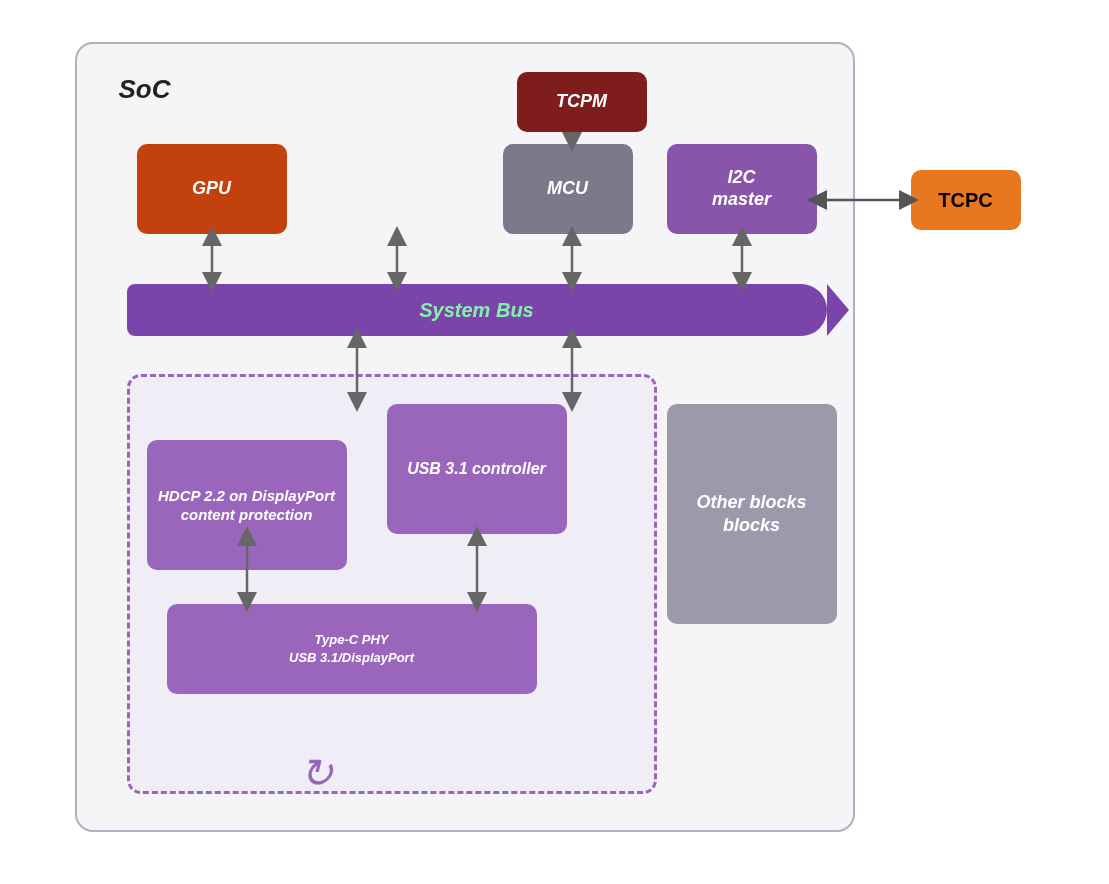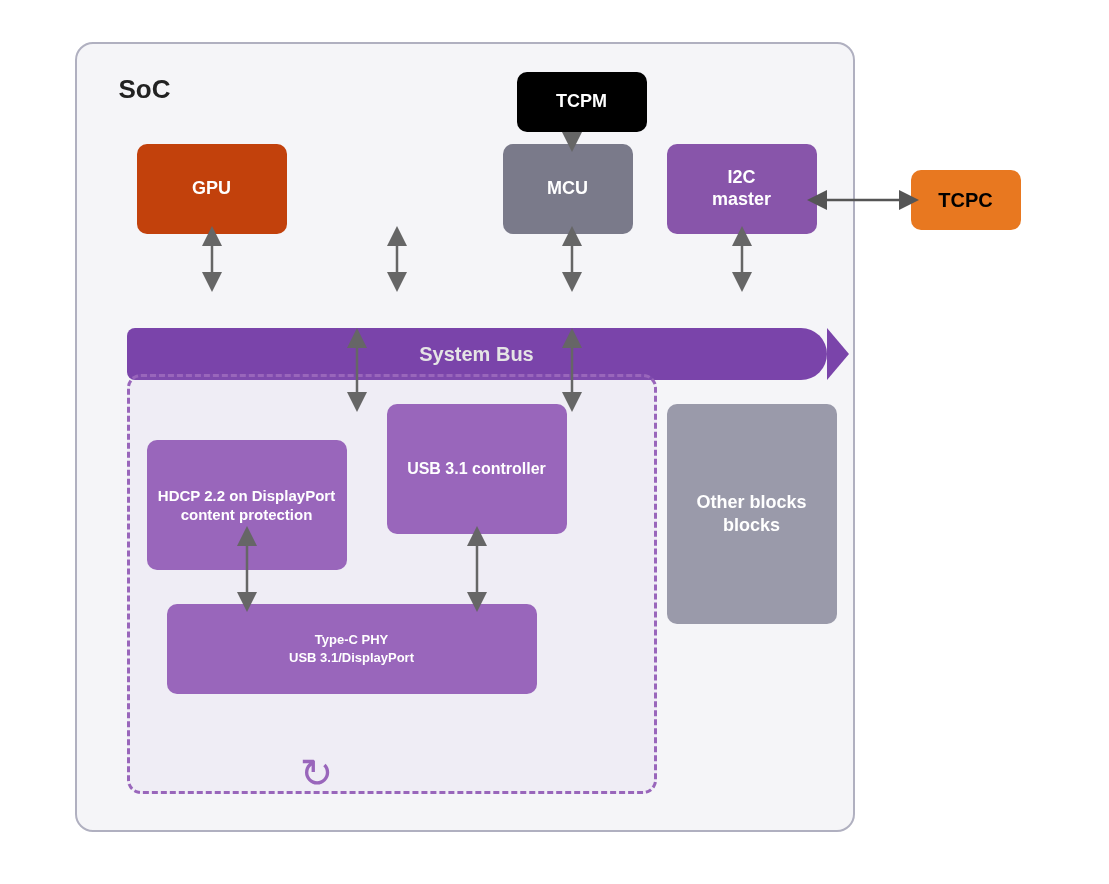--- a/index.html
+++ b/index.html
@@ -21,20 +21,21 @@
     
     .soc-box {
       position: absolute;
       top: 20px;
       left: 20px;
       width: 780px;
       height: 790px;
       background: #f5f5f8;
       border: 2px solid #b0b0c0;
       border-radius: 18px;
+      font-style: italic;
     }
 
     .soc-label {
       position: absolute;
       top: 30px;
       left: 42px;
       font-size: 26px;
       font-weight: 600;
       color: #222;
     }
@@ -57,21 +58,21 @@
     .block-blue {
       background: #c2410c;
     }
     .block-gray {
       background: #7a7a8a;
     }
     .block-purple {
       background: #8855aa;
     }
     .block-orange {
-      background: #000000;
+      background: #7f1d1d;
     }
     .block-purple-light {
       background: #9966bb;
     }
 
     
     .gpu-block {
       top: 100px;
       left: 60px;
       width: 150px;
@@ -134,22 +135,21 @@
       left: 50px;
       width: 700px;
       height: 52px;
       background: #7a44aa;
       border-radius: 8px 26px 26px 8px;
       display: flex;
       align-items: center;
       justify-content: center;
       font-size: 20px;
       font-weight: 700;
-      color: #e5e5e5;
-      margin-top: 44px;
+      color: #86efac;
     }
     
     .system-bus::after {
       content: '';
       position: absolute;
       right: -22px;
       top: 0;
       width: 0;
       height: 0;
       border-top: 26px solid transparent;

